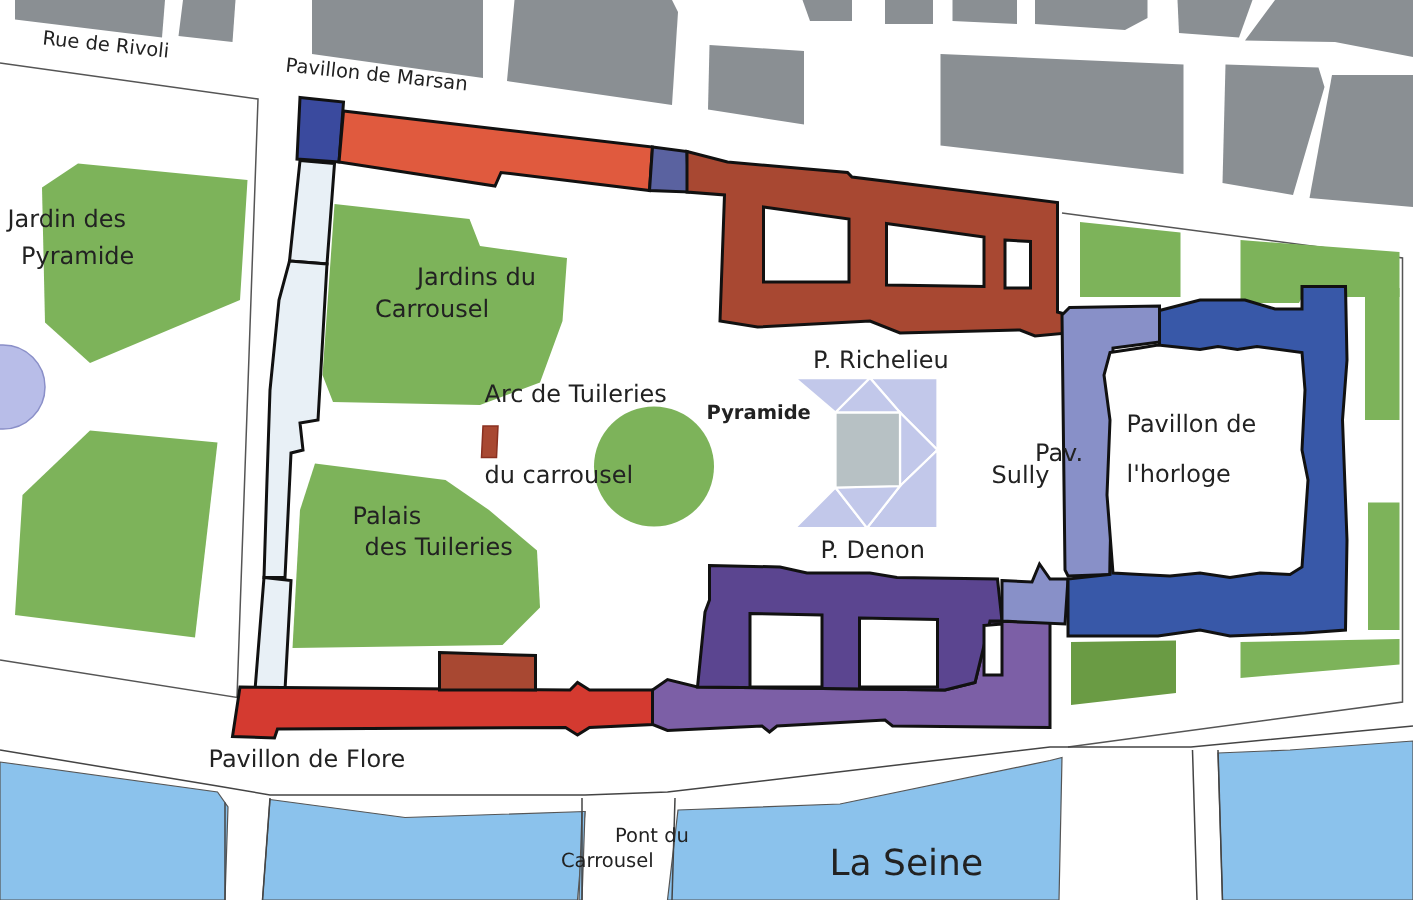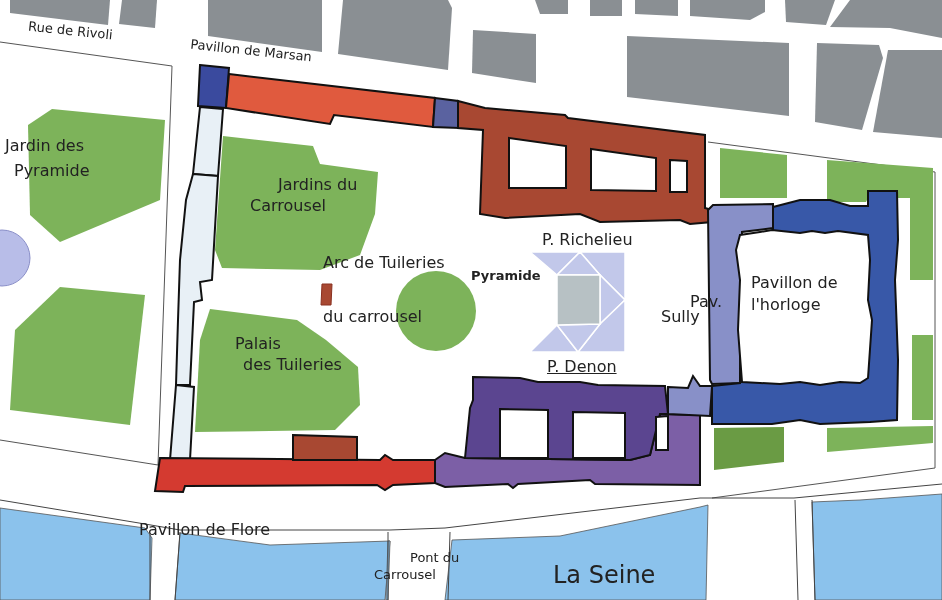--- a/index.html
+++ b/index.html
@@ -132,30 +132,30 @@
 <span class="lbl s16" style="left:14px;top:162px;">Pyramide</span>
 
 <span class="lbl s16" style="left:246px;top:176px;margin-left:32px;">Jardins du</span>
 <span class="lbl s16" style="left:250px;top:197px;">Carrousel</span>
 
 <span class="lbl s12" style="left:323px;top:254px;">Arc de Tuileries</span>
 <span class="lbl s12" style="left:323px;top:270px;margin-top:38px;">du carrousel</span>
 
 <span class="lbl s13" style="left:471px;top:269px;font-weight:bold;">Pyramide</span>
 <span class="lbl s12" style="left:542px;top:231px;">P. Richelieu</span>
-<span class="lbl s12" style="left:547px;top:358px;text-decoration:underline;">P. Denon</span>
+<span class="lbl s12" style="left:547px;top:358px;">P. Denon</span>
 
 <span class="lbl s12" style="left:661px;top:293px;margin-left:29px;">Pav.</span>
 <span class="lbl s12" style="left:661px;top:308px;">Sully</span>
 
 <span class="lbl s12" style="left:751px;top:274px;">Pavillon de</span>
-<span class="lbl s12" style="left:751px;top:296px;">l'horloge</span>
+<span class="lbl s12" style="left:751px;top:307px;">l'horloge</span>
 
 <span class="lbl s16" style="left:235px;top:335px;">Palais</span>
 <span class="lbl s16" style="left:211px;top:356px;margin-left:32px;">des Tuileries</span>
 
-<span class="lbl s12" style="left:139px;top:497px;margin-top:24px;">Pavillon de Flore</span>
+<span class="lbl s12" style="left:139px;top:497px;">Pavillon de Flore</span>
 
 <span class="lbl s13" style="left:374px;top:551px;margin-left:36px;">Pont du</span>
 <span class="lbl s13" style="left:374px;top:568px;">Carrousel</span>
 
 <span class="lbl s20" style="left:553px;top:562px;">La Seine</span>
 </div>
 
 </body></html>

